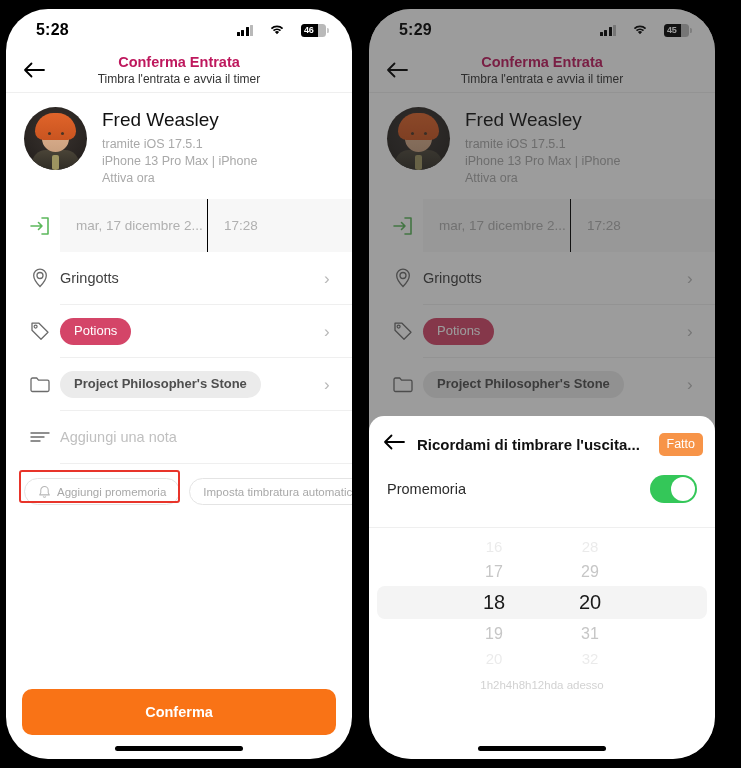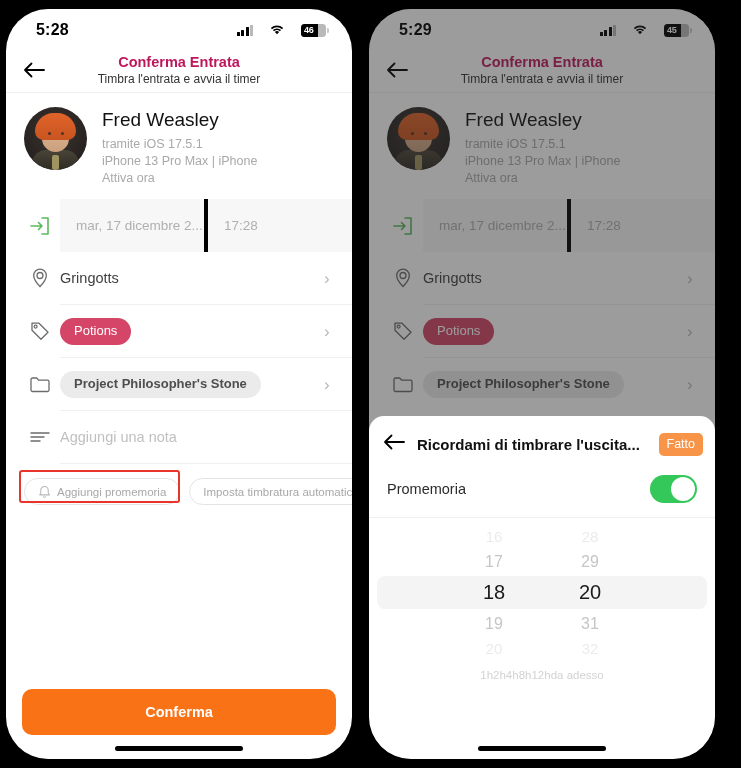--- a/index.html
+++ b/index.html
@@ -123,21 +123,21 @@
   .row .body { flex: 1; display: flex; align-items: center; }
   .row .chev { flex: none; width: 14px; color: #b8b8b8; font-size: 17px; line-height: 1; }
   .divider { height: 1px; background: #efefef; margin-left: 54px; }
 
   .datetime-row { padding-left: 14px; padding-right: 0; min-height: 53px; }
   .dt-fields { flex: 1; display: flex; height: 53px; }
   .dt-cell {
     background: #f7f7f7; display:flex; align-items:center;
     font-size: 13.5px; color: #b0b0b0;
   }
-  .dt-date { flex: 0 0 148px; padding-left: 16px; border-right: 4px solid #000000; }
+  .dt-date { flex: 0 0 148px; padding-left: 16px; border-right: 1px solid #000000; }
   .dt-time { flex: 1; padding-left: 16px; }
 
   .row-text { font-size: 14.5px; color: #404040; }
   .pill {
     display: inline-block; border-radius: 14px; font-size: 13px;
     padding: 6px 14px 7px; line-height: 14px;
   }
   .pill.tag { background: #d44568; color: #fff; }
   .pill.proj { background: #ebebeb; color: #4e4e4e; font-weight: bold; }
   .note-ph { font-size: 14.5px; color: #c0c0c0; }
@@ -180,21 +180,21 @@
   .sheet-head {
     display: flex; align-items: center; height: 56px; padding: 0 12px 0 14px; gap: 12px;
   }
   .sheet-title { flex: 1; font-size: 15px; font-weight: bold; color: #111; }
   .done-btn {
     background: #f79448; color: #fff; font-size: 12.5px;
     border-radius: 5px; padding: 5px 8px; line-height: 13px;
   }
   .toggle-row {
     display: flex; align-items: center; justify-content: space-between;
-    padding: 3px 18px 14px 18px; border-bottom: 1px solid #efefef;
+    padding: 3px 18px 24px 18px; border-bottom: 1px solid #efefef;
   }
   .toggle-label { font-size: 14.5px; color: #2b2b2b; }
   .switch {
     width: 47px; height: 28px; border-radius: 15px; background: #34c759;
     position: relative; flex: none;
   }
   .switch .knob {
     position:absolute; right: 2px; top: 2px; width: 24px; height: 24px;
     border-radius: 50%; background: #fff;
   }

